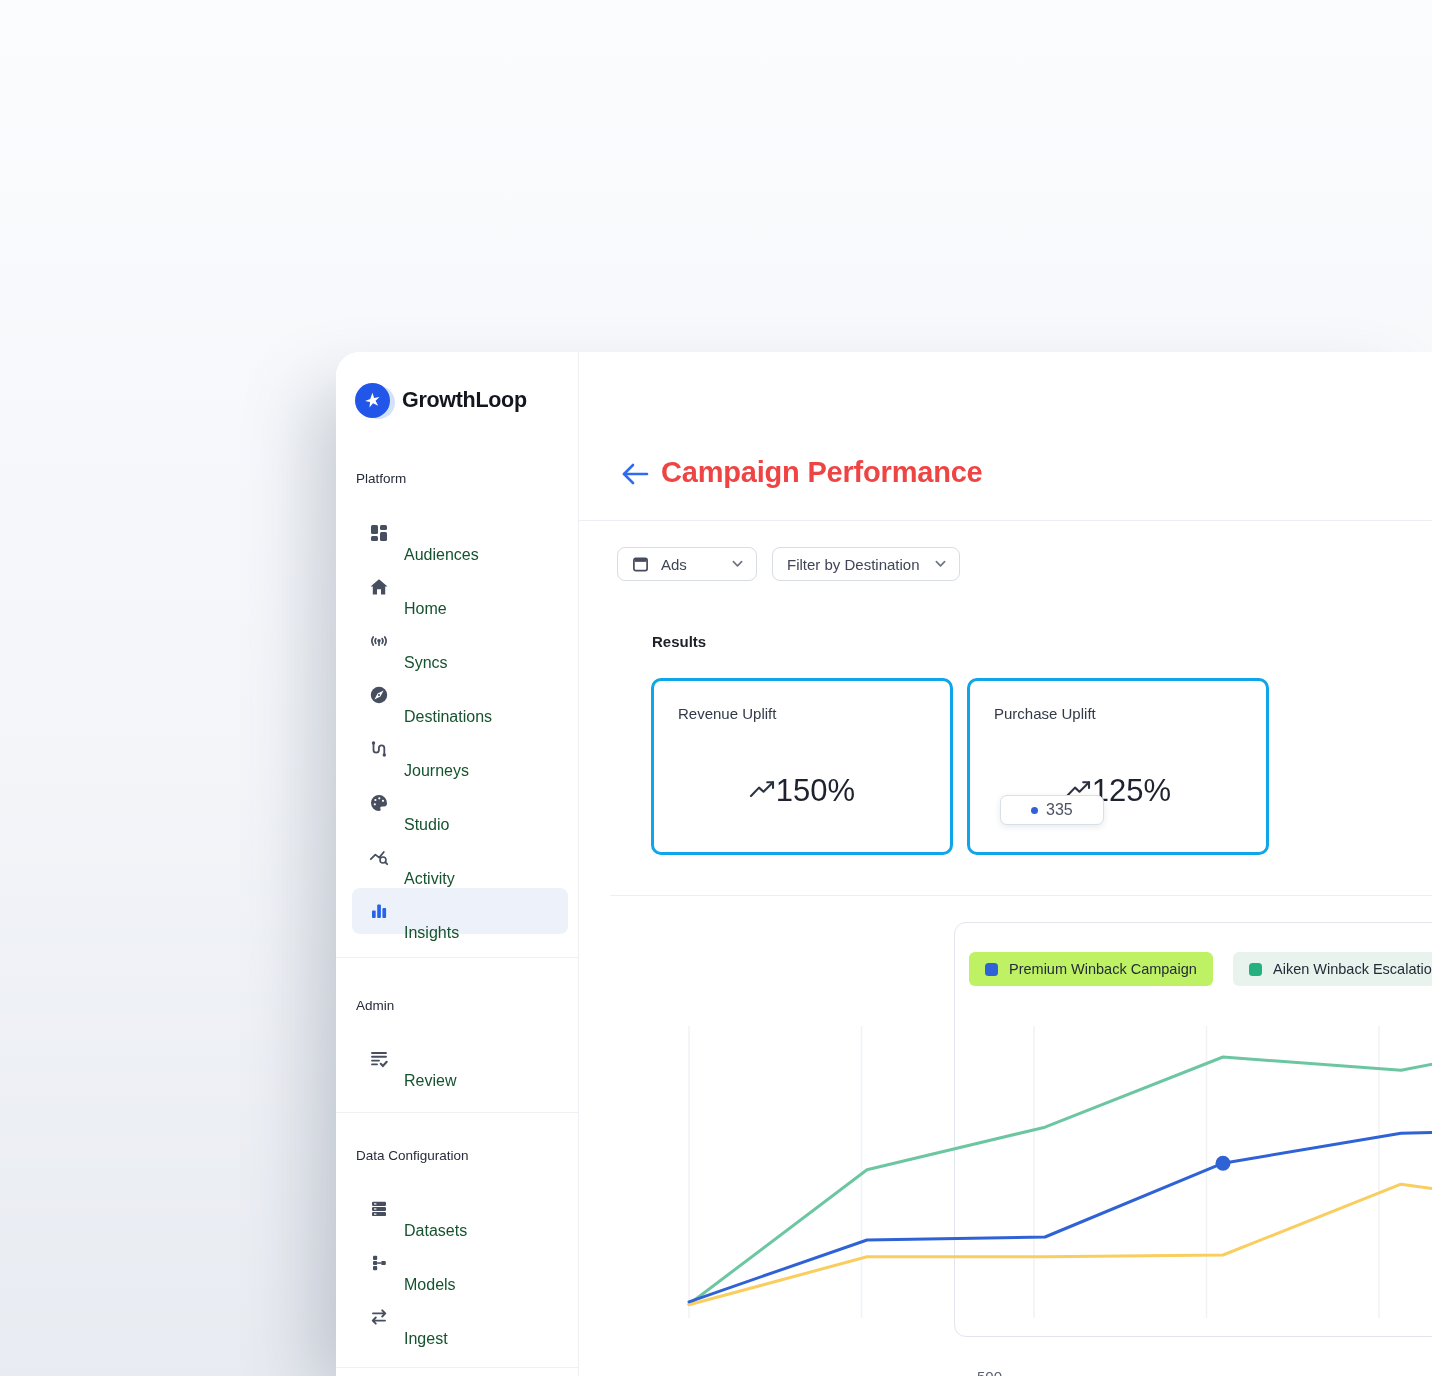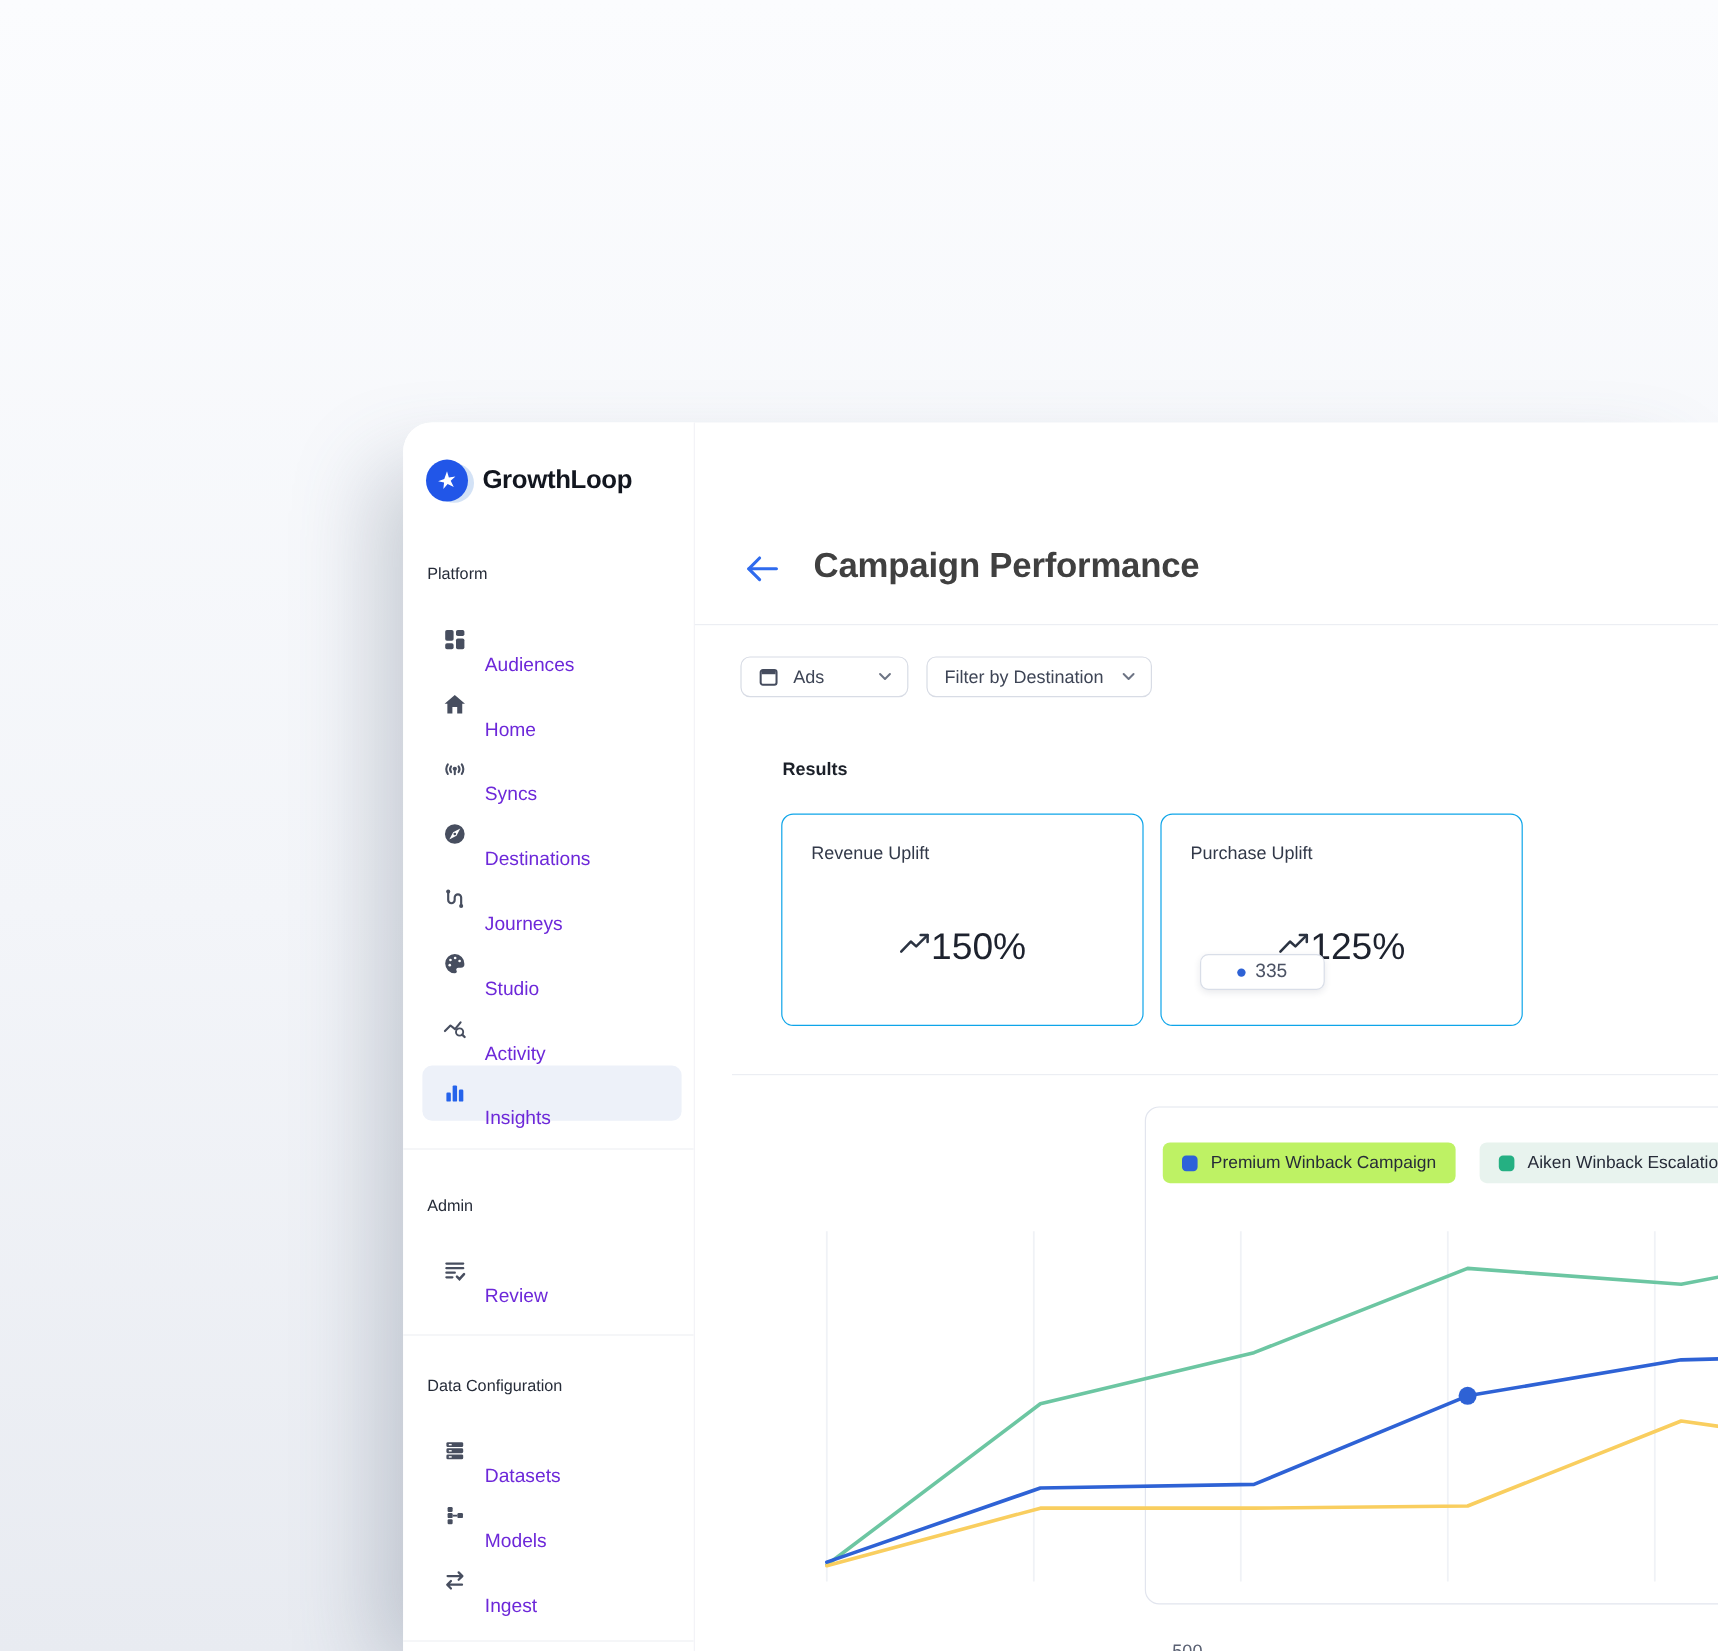--- a/index.html
+++ b/index.html
@@ -25,40 +25,40 @@
   .logo-circle { position:absolute; left:0; top:0; width:35px; height:35px; border-radius:50%;
     background:#2156e8; display:flex; align-items:center; justify-content:center; }
   .logo-circle svg { width:21px; height:21px; }
   .logo-text { margin-left:12px; font-size:21.5px; font-weight:700; color:#12161f; letter-spacing:-0.3px; }
   .side-label { position:absolute; left:20px; font-size:13.5px; font-weight:400; color:#262c39; transform:translateY(-50%); }
   .side-item { position:absolute; left:16px; width:216px; height:46px; transform:translateY(-50%);
     display:flex; align-items:center; border-radius:8px; cursor:pointer; }
   .side-item.active { background:#edf1f9; }
   .side-item .ico { width:20px; height:20px; margin-left:17px; flex:0 0 auto; display:flex; }
   .side-item .ico svg { width:20px; height:20px; }
-  .side-item .lbl { margin-left:15px; font-size:16px; color:#6d28d9;margin-top:44px; }
+  .side-item .lbl { margin-left:15px; font-size:16px; color:#14532d;margin-top:44px; }
   .side-divider { position:absolute; left:0; width:242px; height:1px; background:#eef0f4; }
   
   .main { position:absolute; left:243px; top:0; right:0; bottom:0; }
   .back-btn { position:absolute; left:41px; top:109px; width:30px; height:27px; cursor:pointer; }
-  .page-title { position:absolute; left:82px; top:104px; font-size:29px; font-weight:700; color:#404040; letter-spacing:-0.2px;margin-left:17px; }
+  .page-title { position:absolute; left:82px; top:104px; font-size:29px; font-weight:700; color:#ef4444; letter-spacing:-0.2px; }
   .hdivider { position:absolute; height:1px; background:#eceef3; }
   .divider-top { left:0; right:0; top:168px; }
   .divider-mid { left:31px; right:0; top:543px; }
   .filter-btn { position:absolute; top:195px; height:34px; background:#fff; border:1px solid #d8dce5;
     border-radius:8px; display:flex; align-items:center; cursor:pointer; }
   .filter-ads { left:38px; width:140px; }
   .filter-dest { left:193px; width:188px; }
   .filter-btn .fico { width:17px; height:17px; margin-left:14px; display:flex; }
   .filter-btn .ftext { margin-left:12px; font-size:15px; color:#3e4556; }
   .filter-dest .ftext { margin-left:14px; }
   .filter-btn .chev { margin-left:auto; margin-right:13px; width:11px; height:8px; display:flex; }
   .results-heading { position:absolute; left:73px; top:281px; font-size:15px; font-weight:700; color:#1b2029; }
   .result-card { position:absolute; top:326px; width:302px; height:177px; background:#fff;
-    border:1px solid #0ea5e9; border-radius:10px; }
+    border:3px solid #0ea5e9; border-radius:10px; }
   .result-card .rc-label { position:absolute; left:24px; top:24px; font-size:15px; color:#323949; }
   .rc-value-row { position:absolute; left:0; right:0; top:88px; height:44px;
     display:flex; align-items:center; justify-content:center; }
   .rc-value-row svg { width:27px; height:21px; }
   .rc-value { font-size:31px; color:#1d222e; }
   
   .chart-card { position:absolute; left:375px; top:570px; width:830px; height:415px;
     background:#fff; border:1.5px solid #e2e5ee; border-radius:12px; }
   .legend-chip { position:absolute; top:600px; height:34px; border-radius:6px;
     display:flex; align-items:center; padding:0 16px; cursor:pointer; }

